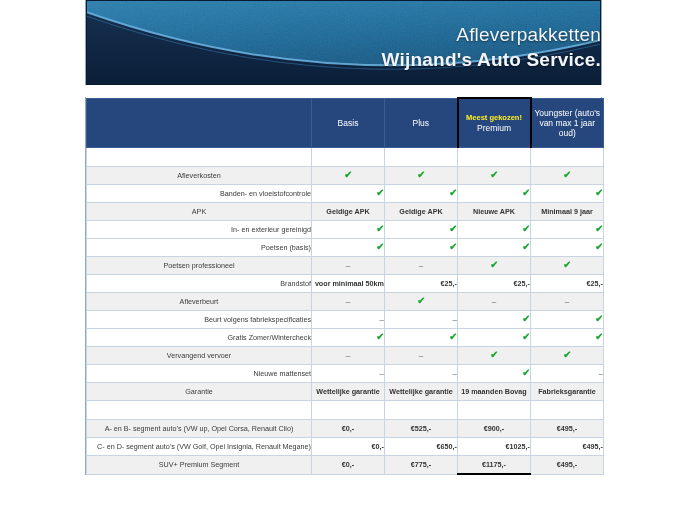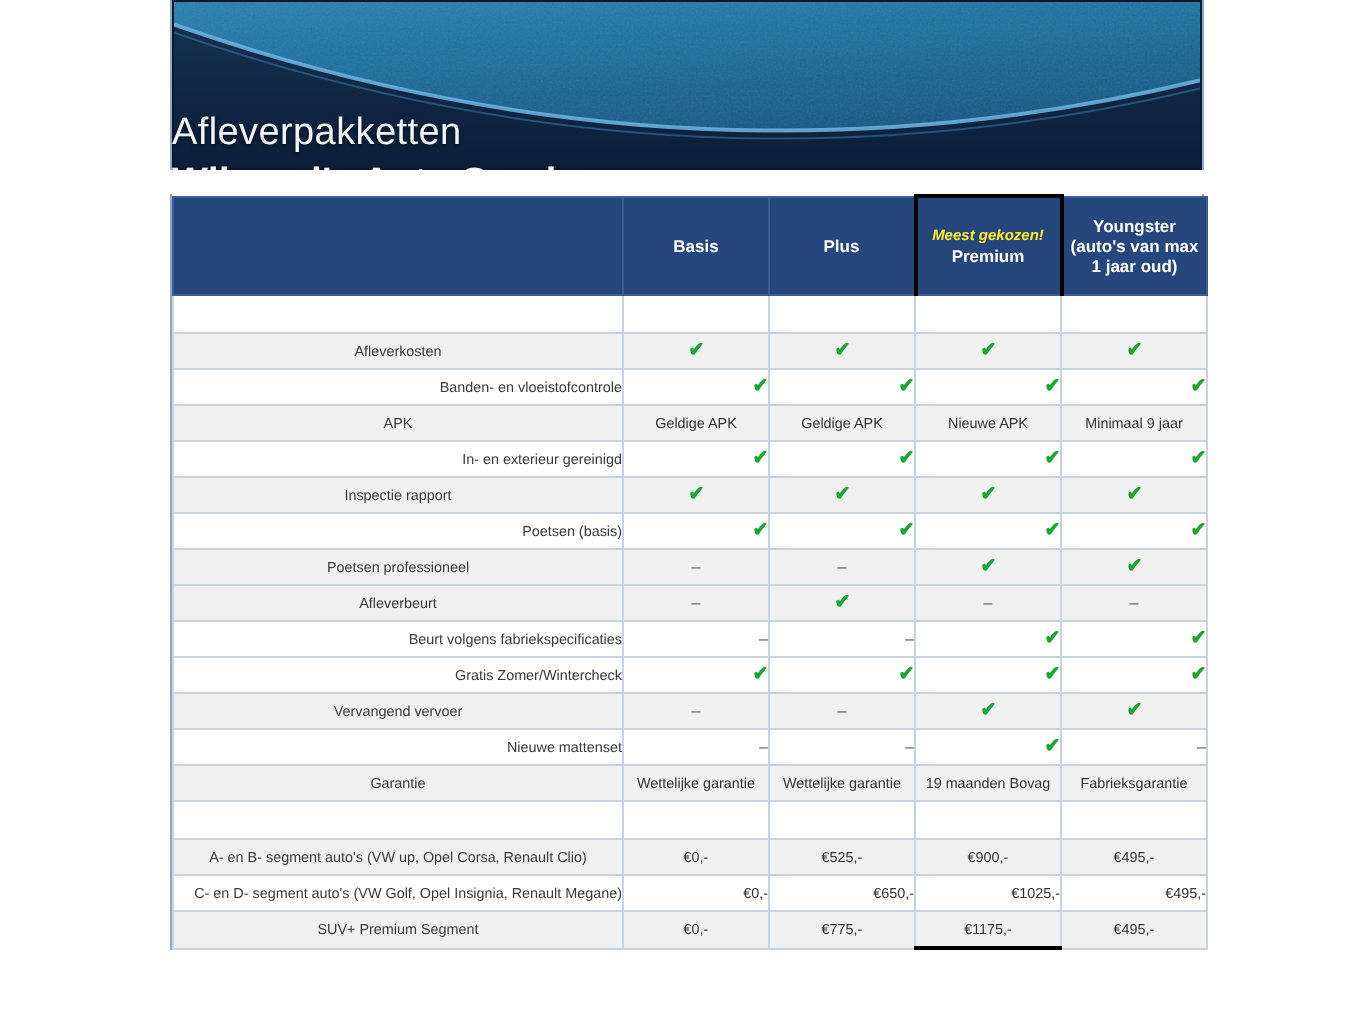--- a/index.html
+++ b/index.html
@@ -37,26 +37,25 @@
     left: 0; top: 0;
     width: 100%;
     height: 100%;
     display: block;
   }
   .banner-text {
     position: absolute;
     left: 0;
     right: 0;
     top: 22px;
-    text-align: left;
+    text-align: right;
     color: #f2f6fb;
     font-family: "Liberation Sans", sans-serif;
     text-shadow: 0 1px 2px rgba(0,0,0,0.55);
     z-index: 5;
-    margin-top: 32px;
   }
   .banner-line1 {
     display: block;
     font-size: 19px;
     line-height: 25px;
     letter-spacing: 0.2px;
     font-weight: 400;
   }
   .banner-line2 {
     display: block;
@@ -109,31 +108,30 @@
     background: #26477d;
   }
   th.premium-head {
     border-left: 2px solid #000000 !important;
     border-right: 2px solid #000000 !important;
     border-top: 2px solid #000000 !important;
   }
   .badge {
     display: block;
     color: #ffee22;
-    font-style: italic;
     font-weight: bold;
     font-size: 7.5px;
     line-height: 9px;
     margin-bottom: 1px;
   }
   .head-name {
     display: block;
     font-size: 8.5px;
     line-height: 10px;
-    font-weight: bold;
+    font-weight: normal;
   }
 
   
   tbody td {
     height: 17px;
     font-size: 7.2px;
     color: #333333;
     line-height: 10px;
   }
   tbody tr.alt td { background: #f0f0f0; }
@@ -169,20 +167,21 @@
     color: #555555;
     font-size: 8px;
     line-height: 10px;
     display: inline-block;
   }
   .txtval {
     color: #333333;
     font-size: 7.2px;
     line-height: 10px;
     display: inline-block;
+    font-weight: bold;
   }
   td.price-cell { font-size: 7.4px; }
   td.price-label { font-size: 7.2px; }
 </style>
 </head>
 <body>
 
 <div id="page">
 
   <div class="banner">
@@ -275,40 +274,40 @@
             <td class="prem"><span class="txtval">Nieuwe APK</span></td>
             <td><span class="txtval">Minimaal 9 jaar</span></td>
           </tr>
           <tr class="plain">
             <td class="label-cell">In- en exterieur gereinigd</td>
             <td><span class="chk">✔</span></td>
             <td><span class="chk">✔</span></td>
             <td class="prem"><span class="chk">✔</span></td>
             <td><span class="chk">✔</span></td>
           </tr>
-          <tr class="alt">
-            <td class="label-cell">Inspectie rapport</td>
-            <td><span class="chk">✔</span></td>
-            <td><span class="chk">✔</span></td>
-            <td class="prem"><span class="chk">✔</span></td>
-            <td><span class="chk">✔</span></td>
-          </tr>
           <tr class="plain">
             <td class="label-cell">Poetsen (basis)</td>
             <td><span class="chk">✔</span></td>
             <td><span class="chk">✔</span></td>
             <td class="prem"><span class="chk">✔</span></td>
             <td><span class="chk">✔</span></td>
           </tr>
           <tr class="alt">
             <td class="label-cell">Poetsen professioneel</td>
             <td><span class="dash">–</span></td>
             <td><span class="dash">–</span></td>
             <td class="prem"><span class="chk">✔</span></td>
             <td><span class="chk">✔</span></td>
+          </tr>
+          <tr class="plain">
+            <td class="label-cell">Brandstof</td>
+            <td><span class="txtval">voor minimaal 50km</span></td>
+            <td><span class="txtval">€25,-</span></td>
+            <td class="prem"><span class="txtval">€25,-</span></td>
+            <td><span class="txtval">€25,-</span></td>
           </tr>
           <tr class="alt">
             <td class="label-cell">Afleverbeurt</td>
             <td><span class="dash">–</span></td>
             <td><span class="chk">✔</span></td>
             <td class="prem"><span class="dash">–</span></td>
             <td><span class="dash">–</span></td>
           </tr>
           <tr class="plain">
             <td class="label-cell">Beurt volgens fabriekspecificaties</td>

